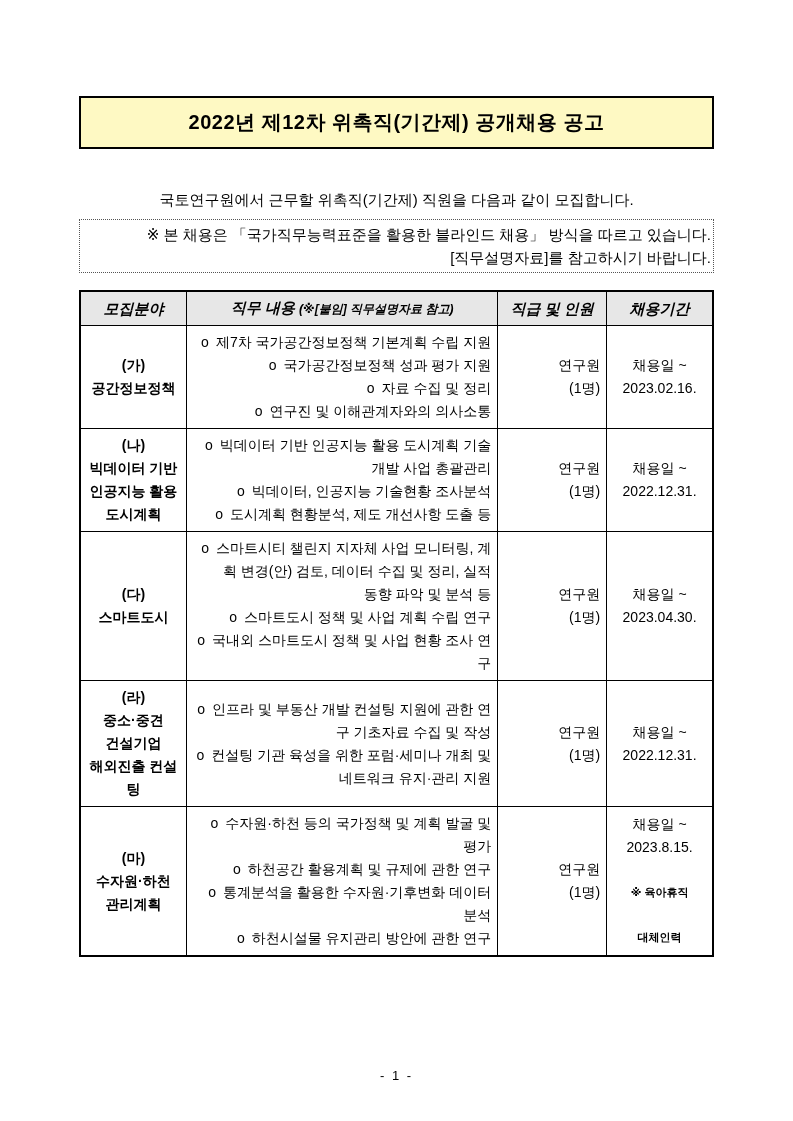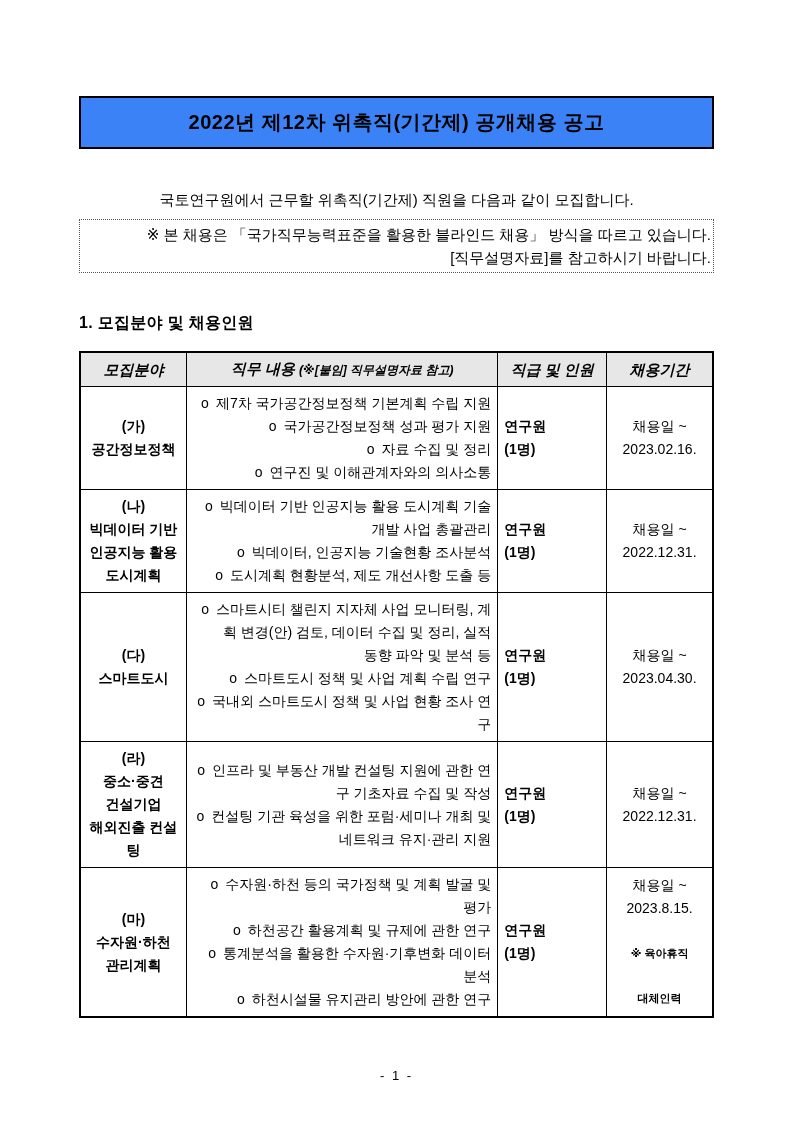--- a/index.html
+++ b/index.html
@@ -12,21 +12,21 @@
   .page {
     position: relative;
     width: 793px;
     height: 1121px;
     background: #ffffff;
     padding: 96px 79px 0 79px;
     overflow: hidden;
   }
   .title-box {
     border: 2px solid #000000;
-    background: #3b82f6;
+    background: #fef9c3;
     text-align: center;
     font-size: 20px;
     font-weight: bold;
     letter-spacing: 0.5px;
     padding: 11px 0;
   }
   .intro {
     margin-top: 42px;
     text-align: center;
     font-size: 15px;
@@ -70,21 +70,21 @@
   .recruit-table td {
     font-size: 14px;
     line-height: 23px;
     padding: 5px 6px;
     vertical-align: middle;
   }
   .cell-field { text-align: center; font-weight: bold; }
   .cell-duties { padding-left: 10px; padding-right: 6px; }
   .duty-item { padding-left: 18px; text-indent: -18px; text-align: right; }
   .bullet { display: inline-block; width: 11px; text-indent: 0; margin-right: 7px; }
-  .cell-position { text-align: left; font-weight: bold; }
+  .cell-position { text-align: right; font-weight: normal; }
   .cell-period { text-align: center; }
   .period-note-line { font-weight: bold; font-size: 11px; margin-top: 22px; }
   .page-footer {
     position: absolute;
     left: 0; right: 0;
     bottom: 38px;
     text-align: center;
     font-size: 13px;
     letter-spacing: 2px;
   }
@@ -98,21 +98,20 @@
     <span>2022년 제12차 위촉직(기간제) 공개채용 공고</span>
   </div>
 
   <p class="intro">국토연구원에서 근무할 위촉직(기간제) 직원을 다음과 같이 모집합니다.</p>
 
   <div class="notice-box">
     <div>※ 본 채용은 「국가직무능력표준을 활용한 블라인드 채용」 방식을 따르고 있습니다.</div>
     <div>[직무설명자료]를 참고하시기 바랍니다.</div>
   </div>
 
-  <h2 class="section-heading">1. 모집분야 및 채용인원</h2>
 
   <table class="recruit-table">
     <colgroup>
       <col style="width:16.8%">
       <col style="width:49.2%">
       <col style="width:17.2%">
       <col style="width:16.8%">
     </colgroup>
     <thead>
       <tr>

